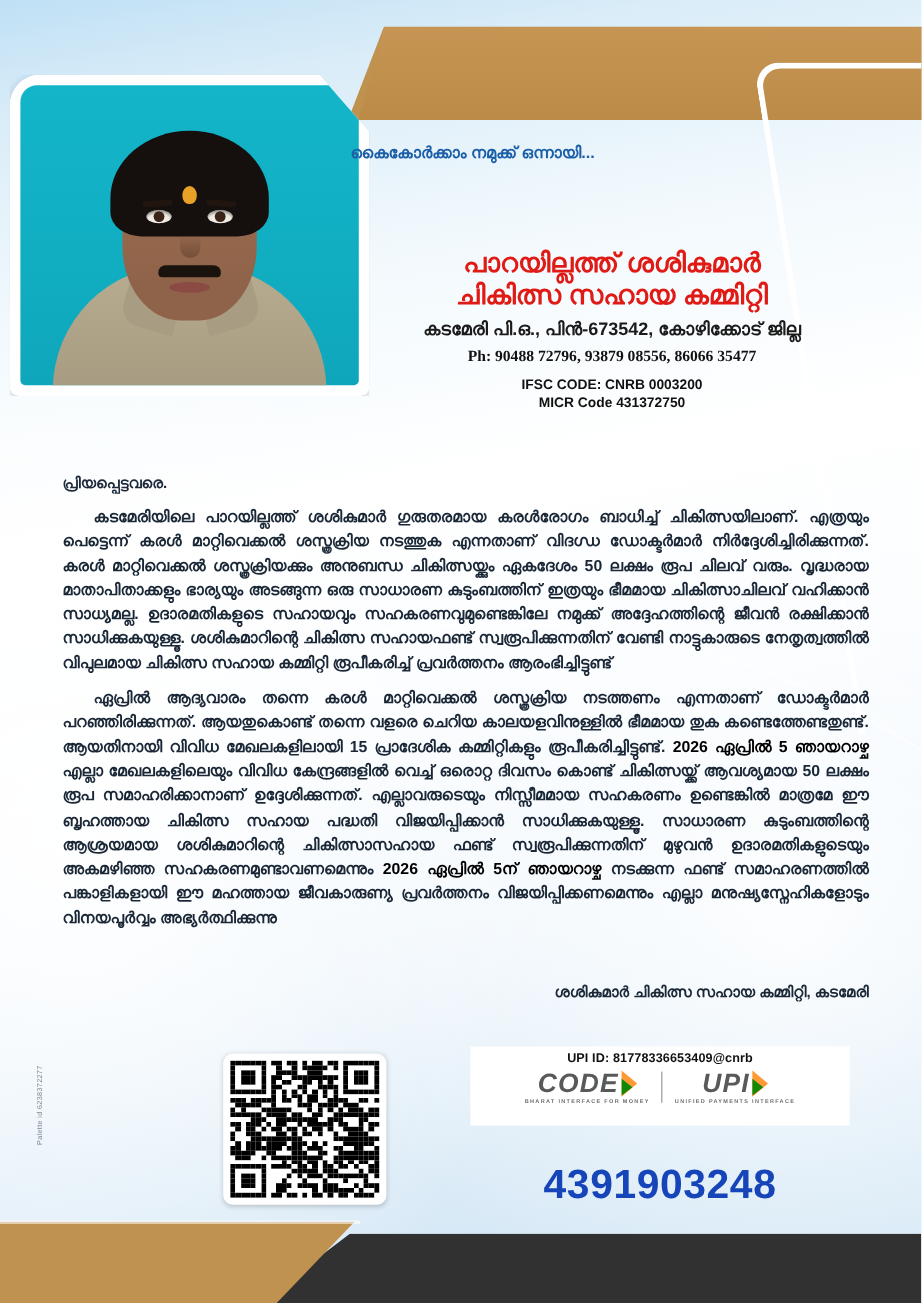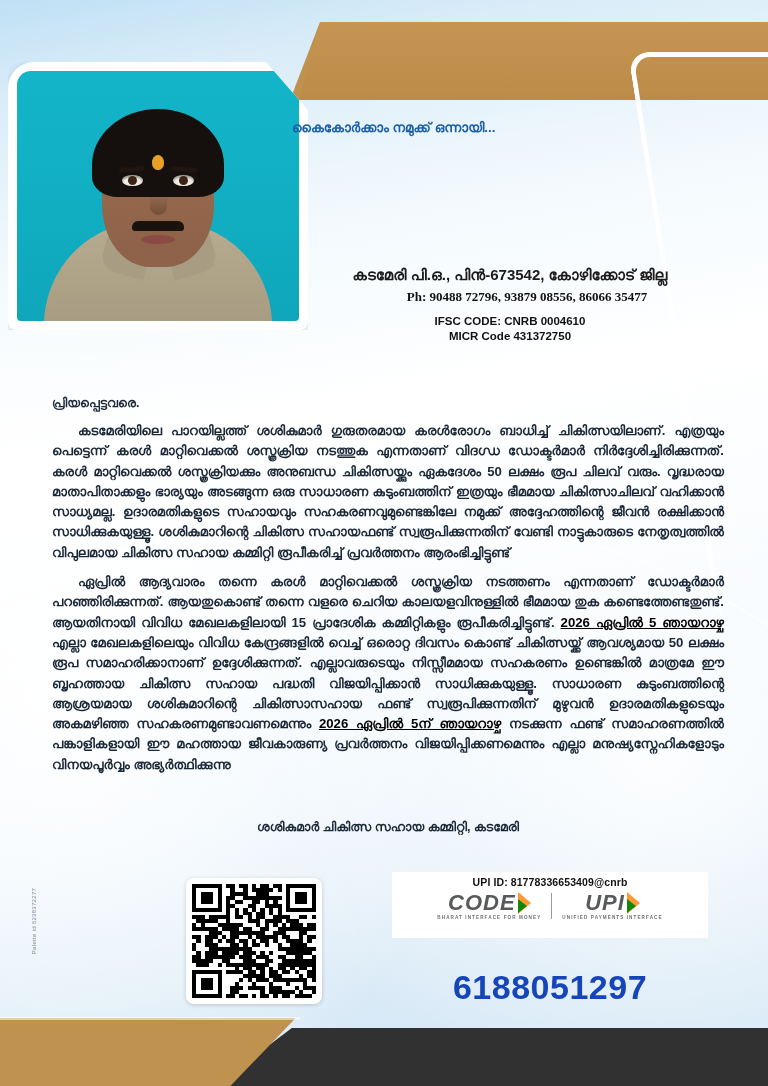--- a/index.html
+++ b/index.html
@@ -243,21 +243,21 @@
     left: 290px; top: 265px;
     width: 440px;
     text-align: center;
     color: #1a1a1a;
     font-size: 15px;
     line-height: 20px;
     font-weight: 600;
   }
   .phone {
     position: absolute;
-    left: 307px; top: 289px;
+    left: 290px; top: 289px;
     width: 440px;
     text-align: center;
     color: #111;
     font-size: 13px;
     font-weight: 700;
     font-family: "Liberation Serif", serif;
   }
   .bank-block {
     position: absolute;
     left: 300px; top: 314px;
@@ -284,37 +284,37 @@
   .para {
     font-size: 13.2px;
     line-height: 20.3px;
     text-align: justify;
     text-justify: inter-word;
     text-indent: 26px;
     margin-bottom: 9px;
     font-weight: 600;
     color: #1a2736;
   }
-  .para b { font-weight: 800; color: #000; text-decoration: underline; }
+  .para b { font-weight: 800; color: #000; }
 
   .sign-a {
     position: absolute;
     left: 52px; top: 792px;
     width: 672px;
     text-align: center;
     font-size: 12.5px;
     font-weight: 600;
     color: #1a2736;
     padding-right: 60px;
   }
   .sign-b {
     position: absolute;
     left: 52px; top: 820px;
     width: 672px;
-    text-align: center;
+    text-align: right;
     font-size: 12.5px;
     font-weight: 600;
     color: #1a2736;
   }
 
   
   .qr-card {
     position: absolute;
     left: 186px; top: 878px;
     width: 136px; height: 126px;
@@ -465,26 +465,30 @@
       <div class="p-mous"></div>
       <div class="p-mouth"></div>
     </div>
   </div>
 
   <div class="tagline">
     <div>കൈകോർക്കാം നമുക്ക് ഒന്നായി...</div>
   </div>
 
 
+  <div class="title-sub">
+    <div>പാറയില്ലത്ത് ശശികുമാർ</div>
+    <div>ചികിത്സ സഹായ കമ്മിറ്റി</div>
+  </div>
 
   <div class="addr">കടമേരി പി.ഒ., പിൻ-673542, കോഴിക്കോട് ജില്ല</div>
   <div class="phone">Ph: 90488 72796, 93879 08556, 86066 35477</div>
 
   <div class="bank-block">
-    <div>IFSC CODE: CNRB 0004610</div>
+    <div>IFSC CODE: CNRB 0003200</div>
     <div>MICR Code 431372750</div>
   </div>
 
   <div class="body-wrap">
     <div class="salutation">പ്രിയപ്പെട്ടവരെ.</div>
     <p class="para">കടമേരിയിലെ പാറയില്ലത്ത് ശശികുമാർ ഗുരുതരമായ കരൾരോഗം ബാധിച്ച് ചികിത്സയിലാണ്. എത്രയും പെട്ടെന്ന് കരൾ മാറ്റിവെക്കൽ ശസ്ത്രക്രിയ നടത്തുക എന്നതാണ് വിദഗ്ധ ഡോക്ടർമാർ നിർദ്ദേശിച്ചിരിക്കുന്നത്. കരൾ മാറ്റിവെക്കൽ ശസ്ത്രക്രിയക്കും അനുബന്ധ ചികിത്സയ്ക്കും ഏകദേശം 50 ലക്ഷം രൂപ ചിലവ് വരും. വൃദ്ധരായ മാതാപിതാക്കളും ഭാര്യയും അടങ്ങുന്ന ഒരു സാധാരണ കുടുംബത്തിന് ഇത്രയും ഭീമമായ ചികിത്സാചിലവ് വഹിക്കാൻ സാധ്യമല്ല. ഉദാരമതികളുടെ സഹായവും സഹകരണവുമുണ്ടെങ്കിലേ നമുക്ക് അദ്ദേഹത്തിന്റെ ജീവൻ രക്ഷിക്കാൻ സാധിക്കുകയുള്ളൂ. ശശികുമാറിന്റെ ചികിത്സ സഹായഫണ്ട് സ്വരൂപിക്കുന്നതിന് വേണ്ടി നാട്ടുകാരുടെ നേതൃത്വത്തിൽ വിപുലമായ ചികിത്സ സഹായ കമ്മിറ്റി രൂപീകരിച്ച് പ്രവർത്തനം ആരംഭിച്ചിട്ടുണ്ട്</p>
     <p class="para"><span>ഏപ്രിൽ ആദ്യവാരം തന്നെ കരൾ മാറ്റിവെക്കൽ ശസ്ത്രക്രിയ നടത്തണം എന്നതാണ് ഡോക്ടർമാർ പറഞ്ഞിരിക്കുന്നത്. ആയതുകൊണ്ട് തന്നെ വളരെ ചെറിയ കാലയളവിനുള്ളിൽ ഭീമമായ തുക കണ്ടെത്തേണ്ടതുണ്ട്. ആയതിനായി വിവിധ മേഖലകളിലായി 15 പ്രാദേശിക കമ്മിറ്റികളും രൂപീകരിച്ചിട്ടുണ്ട്. </span><b>2026 ഏപ്രിൽ 5 ഞായറാഴ്ച</b><span> എല്ലാ മേഖലകളിലെയും വിവിധ കേന്ദ്രങ്ങളിൽ വെച്ച് ഒരൊറ്റ ദിവസം കൊണ്ട് ചികിത്സയ്ക്ക് ആവശ്യമായ 50 ലക്ഷം രൂപ സമാഹരിക്കാനാണ് ഉദ്ദേശിക്കുന്നത്. എല്ലാവരുടെയും നിസ്സീമമായ സഹകരണം ഉണ്ടെങ്കിൽ മാത്രമേ ഈ ബൃഹത്തായ ചികിത്സ സഹായ പദ്ധതി വിജയിപ്പിക്കാൻ സാധിക്കുകയുള്ളൂ. സാധാരണ കുടുംബത്തിന്റെ ആശ്രയമായ ശശികുമാറിന്റെ ചികിത്സാസഹായ ഫണ്ട് സ്വരൂപിക്കുന്നതിന് മുഴുവൻ ഉദാരമതികളുടെയും അകമഴിഞ്ഞ സഹകരണമുണ്ടാവണമെന്നും </span><b>2026 ഏപ്രിൽ 5ന് ഞായറാഴ്ച</b><span> നടക്കുന്ന ഫണ്ട് സമാഹരണത്തിൽ പങ്കാളികളായി ഈ മഹത്തായ ജീവകാരുണ്യ പ്രവർത്തനം വിജയിപ്പിക്കണമെന്നും എല്ലാ മനുഷ്യസ്നേഹികളോടും വിനയപൂർവ്വം അഭ്യർത്ഥിക്കുന്നു</span></p>
   </div>
 
   <div class="sign-b">ശശികുമാർ ചികിത്സ സഹായ കമ്മിറ്റി, കടമേരി</div>
@@ -1349,21 +1353,21 @@
       <div class="brand">
         <div class="brand-word">
             <span>UPI</span>
             <span class="tri"></span>
           </div>
         <div class="brand-tag">UNIFIED PAYMENTS INTERFACE</div>
       </div>
     </div>
   </div>
 
-  <div class="gpay-num">6188051297</div>
+  <div class="gpay-num">4391903248</div>
 
   <div class="palette-id">Palette id 6238372277</div>
 
   <div class="bottom-dark"></div>
   <div class="bottom-gold"></div>
   <div class="bottom-gold-edge"></div>
 
 </div>
 
 </body></html>

